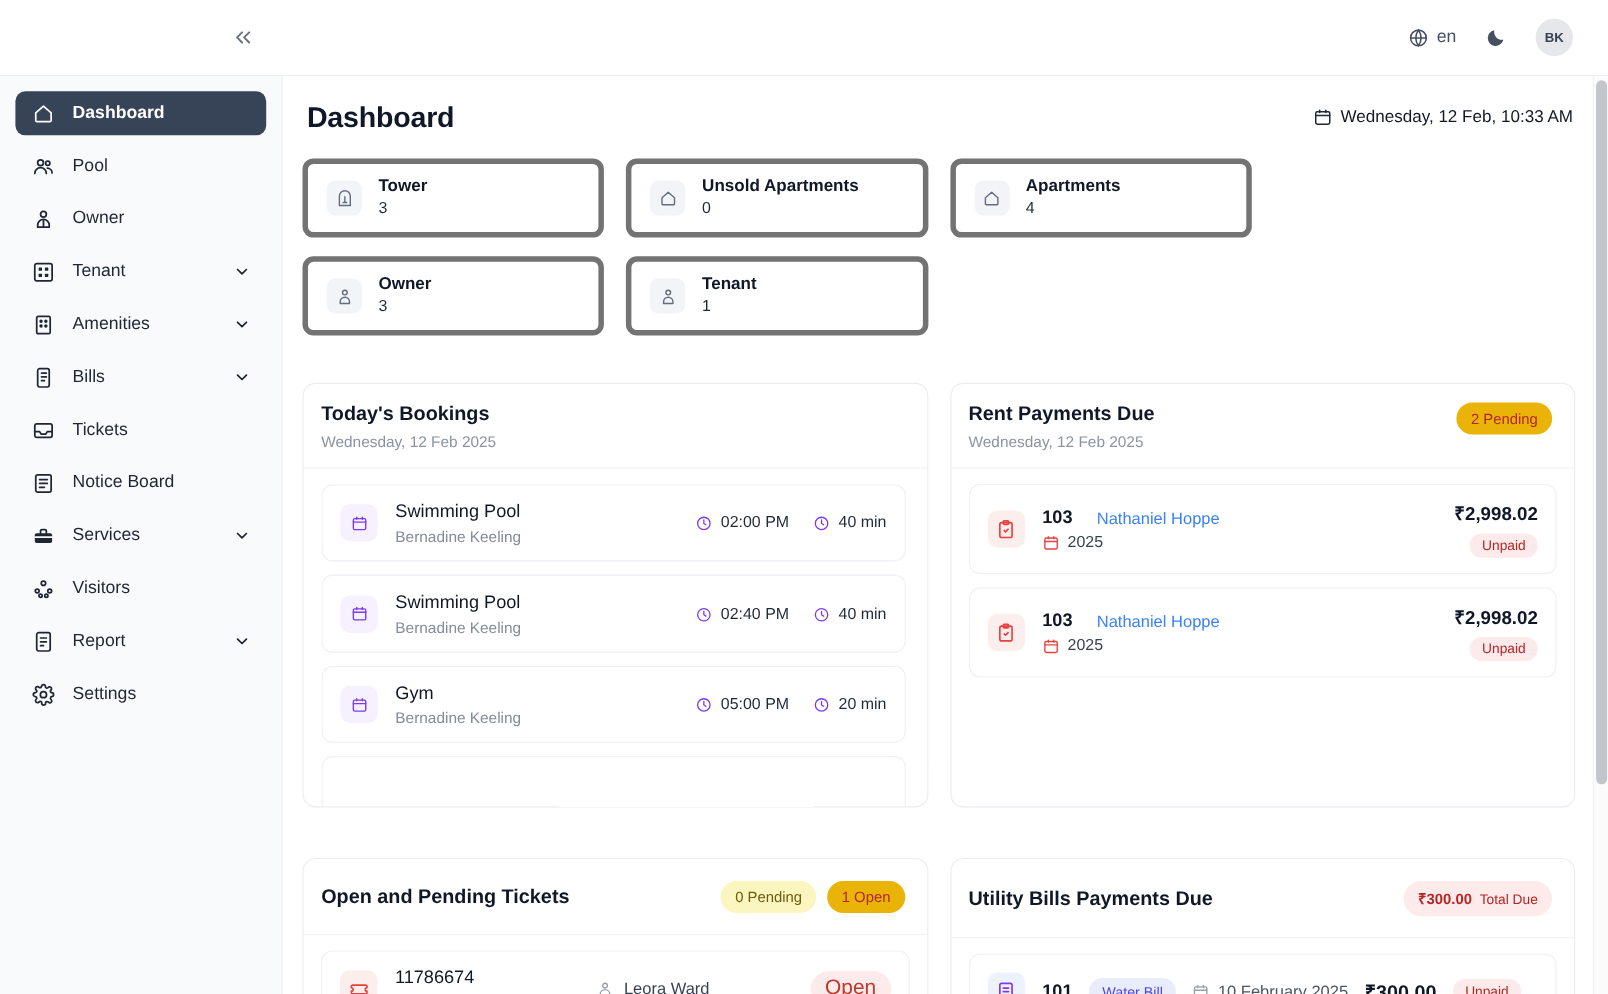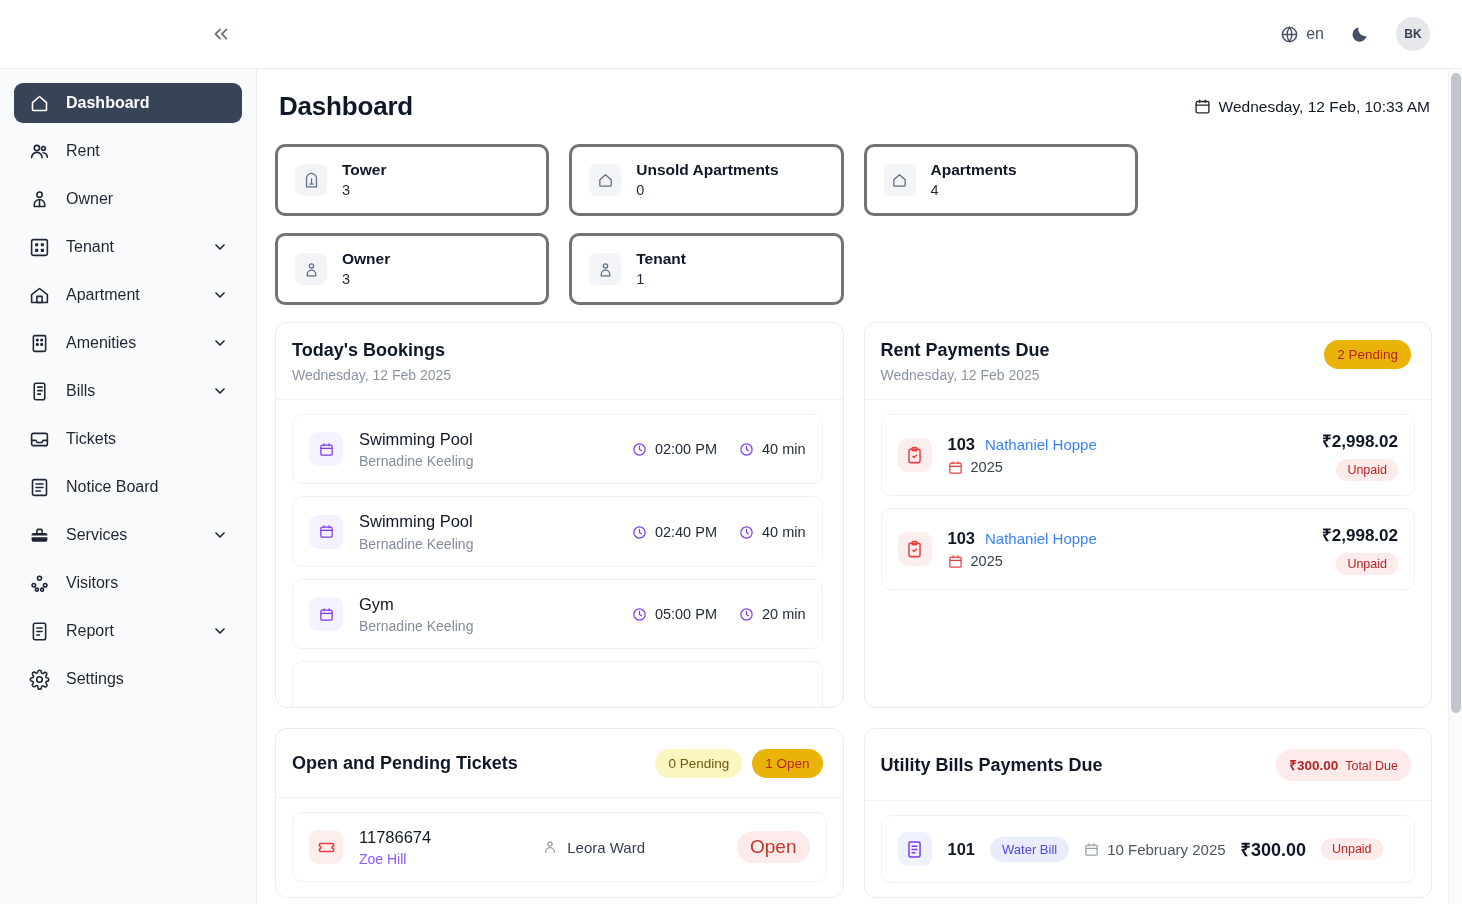--- a/index.html
+++ b/index.html
@@ -109,21 +109,21 @@
   }
 
   
   .stat-grid {
     display: grid;
     grid-template-columns: repeat(4, 1fr);
     gap: 20px;
     margin-bottom: 17px;
   }
   .stat-card {
-    border: 3px solid #737373;
+    border: 5px solid #737373;
     border-radius: 10px;
     background: #fff;
     height: 72px;
     display: flex;
     align-items: center;
     gap: 15px;
     padding: 0 17px;
   }
   .stat-ico {
     width: 32px; height: 32px;
@@ -141,20 +141,21 @@
     display: grid;
     grid-template-columns: 1fr 1fr;
     gap: 20px;
     margin-bottom: 20px;
   }
   .panel {
     border: 1px solid #eaecf0;
     border-radius: 12px;
     background: #fff;
     overflow: hidden;
+    margin-top: 26px;
   }
   .panel-head {
     padding: 17px 20px 16px 16px;
     display: flex;
     align-items: flex-start;
     border-bottom: 1px solid #f0f2f5;
   }
   .panel-head.nb { border-bottom: 1px solid #f0f2f5; align-items:center; padding: 20px 20px 19px 16px;}
   .panel-title { font-size: 18px; font-weight: bold; color: #101828; }
   .panel-sub { font-size: 14px; color: #8b93a3; margin-top: 6px; }
@@ -203,21 +204,21 @@
   .rc-ico.indigo { background: #eef1fe; color: #7c3aed; }
   .rc-main { min-width: 0; }
   .rc-t1 { font-size: 16.5px; color: #101828; line-height: 1.3; }
   .rc-t2 { font-size: 14px; color: #848c9c; margin-top: 3px; }
   .rc-meta { margin-left: auto; display: flex; align-items: center; gap: 22px; }
   .meta-chip { display: flex; align-items: flex-end; gap: 8px; font-size: 14.5px; color: #1f2937; }
   .meta-chip .mi { color: #7c3aed; display:flex; }
 
   
   .rent-main { display: flex; flex-direction: column; gap: 5px; }
-  .rent-line1 { display: flex; align-items: center; gap: 10px; }
+  .rent-line1 { display: flex; align-items: flex-end; gap: 22px; }
   .rent-no { font-size: 16.5px; font-weight: bold; color: #101828; }
   .rent-name { font-size: 15px; color: #3b82f6; }
   .rent-line2 { display: flex; align-items: center; gap: 8px; font-size: 14.5px; color: #374151; }
   .rent-line2 .ci { color: #ea4040; display:flex; }
   .rent-right { margin-left: auto; text-align: right; }
   .rent-amt { font-size: 17px; font-weight: bold; color: #101828; }
   .pill-unpaid {
     display: inline-block;
     margin-top: 7px;
     background: #fdeaea; color: #b32626;
@@ -311,21 +312,21 @@
       </div>
       <div class="nav-item">
         <span class="nic">
           <svg width="21" height="21" viewBox="0 0 24 24" fill="none" stroke="currentColor" stroke-width="1.8" stroke-linecap="round" stroke-linejoin="round">
             <circle cx="9" cy="8" r="3"></circle>
             <path d="M3 19a6 6 0 0 1 12 0"></path>
             <circle cx="16.5" cy="8.5" r="2.2"></circle>
             <path d="M16 13.5a5 5 0 0 1 5 5"></path>
           </svg>
         </span>
-        <span>Rent</span>
+        <span>Pool</span>
       </div>
       <div class="nav-item">
         <span class="nic">
           <svg width="21" height="21" viewBox="0 0 24 24" fill="none" stroke="currentColor" stroke-width="1.8" stroke-linecap="round" stroke-linejoin="round">
             <circle cx="12" cy="6.5" r="3"></circle>
             <path d="M6 20v-2a6 6 0 0 1 12 0v2z"></path>
             <line x1="12" y1="13" x2="12" y2="20"></line>
           </svg>
         </span>
         <span>Owner</span>
@@ -334,34 +335,20 @@
         <span class="nic">
           <svg width="21" height="21" viewBox="0 0 24 24" fill="none" stroke="currentColor" stroke-width="1.8" stroke-linecap="round" stroke-linejoin="round">
             <rect x="3" y="3" width="18" height="18" rx="2"></rect>
             <rect x="7" y="7" width="3.5" height="3.5" rx=".6" fill="currentColor" stroke="none"></rect>
             <rect x="13.5" y="7" width="3.5" height="3.5" rx=".6" fill="currentColor" stroke="none"></rect>
             <rect x="7" y="13.5" width="3.5" height="3.5" rx=".6" fill="currentColor" stroke="none"></rect>
             <rect x="13.5" y="13.5" width="3.5" height="3.5" rx=".6" fill="currentColor" stroke="none"></rect>
           </svg>
         </span>
         <span>Tenant</span>
-        <span class="chev">
-          <svg width="16" height="16" viewBox="0 0 24 24" fill="none" stroke="currentColor" stroke-width="2.4" stroke-linecap="round" stroke-linejoin="round">
-            <polyline points="6 9 12 15 18 9"></polyline>
-          </svg>
-        </span>
-      </div>
-      <div class="nav-item">
-        <span class="nic">
-          <svg width="21" height="21" viewBox="0 0 24 24" fill="none" stroke="currentColor" stroke-width="1.8" stroke-linecap="round" stroke-linejoin="round">
-            <path d="M3 11l9-7 9 7v9H3z"></path>
-            <rect x="9" y="13" width="6" height="7"></rect>
-          </svg>
-        </span>
-        <span>Apartment</span>
         <span class="chev">
           <svg width="16" height="16" viewBox="0 0 24 24" fill="none" stroke="currentColor" stroke-width="2.4" stroke-linecap="round" stroke-linejoin="round">
             <polyline points="6 9 12 15 18 9"></polyline>
           </svg>
         </span>
       </div>
       <div class="nav-item">
         <span class="nic">
           <svg width="21" height="21" viewBox="0 0 24 24" fill="none" stroke="currentColor" stroke-width="1.8" stroke-linecap="round" stroke-linejoin="round">
             <rect x="5" y="3" width="14" height="18" rx="1.5"></rect>

